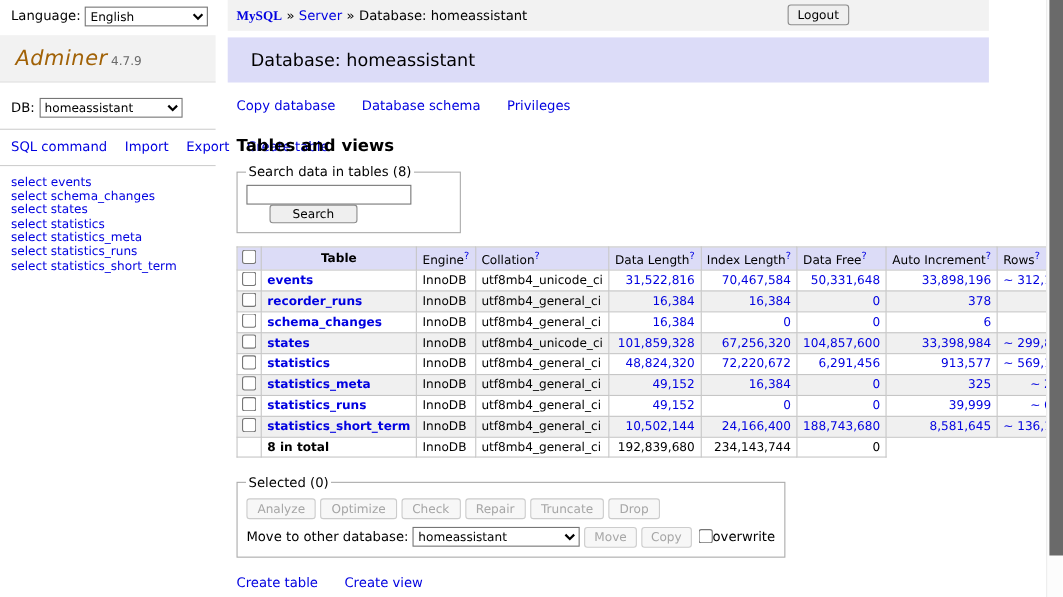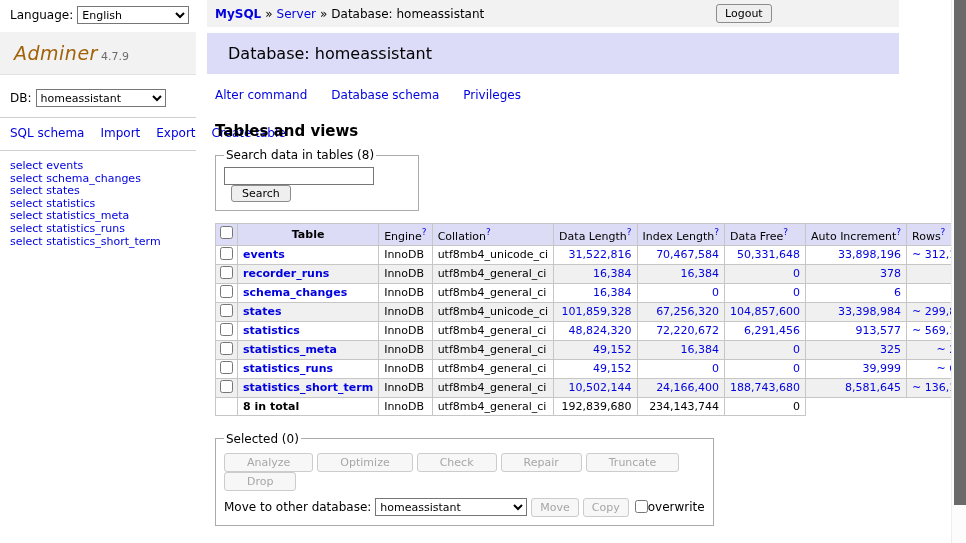--- a/index.html
+++ b/index.html
@@ -26,34 +26,34 @@
   .db-row select{width:130px; margin-left:4px;}
   #sidebar hr{border:none; border-top:1px solid #cfcfcf; margin:0;}
   #sidebar-links{padding:8px 0 10px 10px; line-height:14px;}
   #sidebar-links a{margin-right:16px; white-space:nowrap;}
   #sidebar-table-links{padding:9px 0 0 10px;}
   #sidebar-table-links a{display:block; line-height:12.6px; font-size:11px; white-space:nowrap;}
   
   #main{position:absolute; left:207px; top:0; width:692px;}
   #breadcrumb{background:var(--panel-bg); padding:7px 10px 6px 8px; font-size:12px;}
   #breadcrumb .sep{color:#000; margin:0 4px;}
-  #breadcrumb .crumb-first{font-weight:bold;}
+  #breadcrumb .crumb-first{font-weight:bold;font-family:Liberation Serif, serif;}
   #logout-btn{position:absolute; left:716px; top:4px;}
   #page-title{background:var(--title-bg); margin-top:6px; padding:11px 21px; font-size:16px; font-weight:normal;}
   .content{padding:14px 0 0 8px;}
   .links-row a{margin-right:24px;}
   h3{font-size:15px; font-weight:bold; margin:20px 0 8px;}
   fieldset{border:1px solid #ababab; padding:5px 8px 8px; margin-top:4px;}
   legend{font-size:12px; padding:0 2px;}
   fieldset.search{width:204px;}
   fieldset.search input[type=text]{width:150px;}
-  fieldset.search button{margin-left:7px; padding:1px 10px;}
+  fieldset.search button{margin-left:21px; padding:1px 20px;}
   fieldset.selected{width:396px; margin-top:16px;}
   .sel-buttons{margin:2px 0 7px;}
-  .sel-buttons button{margin-right:4px; padding:2px 22px;}
+  .sel-buttons button{margin-right:4px; padding:2px 9px;}
   .move-row{font-size:12px; white-space:nowrap;}
   .move-row select{width:152px; margin-left:4px;}
   .move-row button{margin-left:4px; padding:2px 8px;}
   .move-row label{margin-left:6px;}
   .move-row input[type=checkbox]{vertical-align:-2px;}
   
   table{border-collapse:collapse; margin-top:12px; font-size:11px;}
   th,td{border:1px solid var(--border); padding:2px 5px; height:17px; white-space:nowrap;}
   thead th{background:var(--head-bg); font-weight:normal; text-align:left;}
   thead th.col-table{font-weight:bold; text-align:center;}
@@ -81,38 +81,38 @@
   <div class="lang-row">
     <span>Language:</span><select><option>English</option></select>
   </div>
   <div id="brand">
     <span class="name">Adminer</span><span class="ver">4.7.9</span>
   </div>
   <div class="db-row">
     <span>DB:</span><select><option>homeassistant</option></select>
   </div>
   <hr>
-  <div id="sidebar-links"><a href="#">SQL schema</a><a href="#">Import</a><a href="#">Export</a><a href="#">Create table</a></div>
+  <div id="sidebar-links"><a href="#">SQL command</a><a href="#">Import</a><a href="#">Export</a><a href="#">Create table</a></div>
   <hr>
   <div id="sidebar-table-links">
       <a href="#">select events</a>
       <a href="#">select schema_changes</a>
       <a href="#">select states</a>
       <a href="#">select statistics</a>
       <a href="#">select statistics_meta</a>
       <a href="#">select statistics_runs</a>
       <a href="#">select statistics_short_term</a>
     </div>
 </div>
 
 <div id="main">
   <div id="breadcrumb"><a class="crumb-first" href="#">MySQL</a><span class="sep">»</span><a href="#">Server</a><span class="sep">»</span><span>Database: homeassistant</span></div>
   <h2 id="page-title">Database: homeassistant</h2>
   <div class="content">
-    <div class="links-row" id="actions-row"><a href="#">Alter command</a><a href="#">Database schema</a><a href="#">Privileges</a></div>
+    <div class="links-row" id="actions-row"><a href="#">Copy database</a><a href="#">Database schema</a><a href="#">Privileges</a></div>
     <h3>Tables and views</h3>
     <fieldset class="search">
       <legend>Search data in tables (8)</legend>
       <input type="text" value="" style=""><button>Search</button>
     </fieldset>
     <table>
       <colgroup>
         <col class="c-check">
           <col class="c-table">
           <col class="c-engine">

